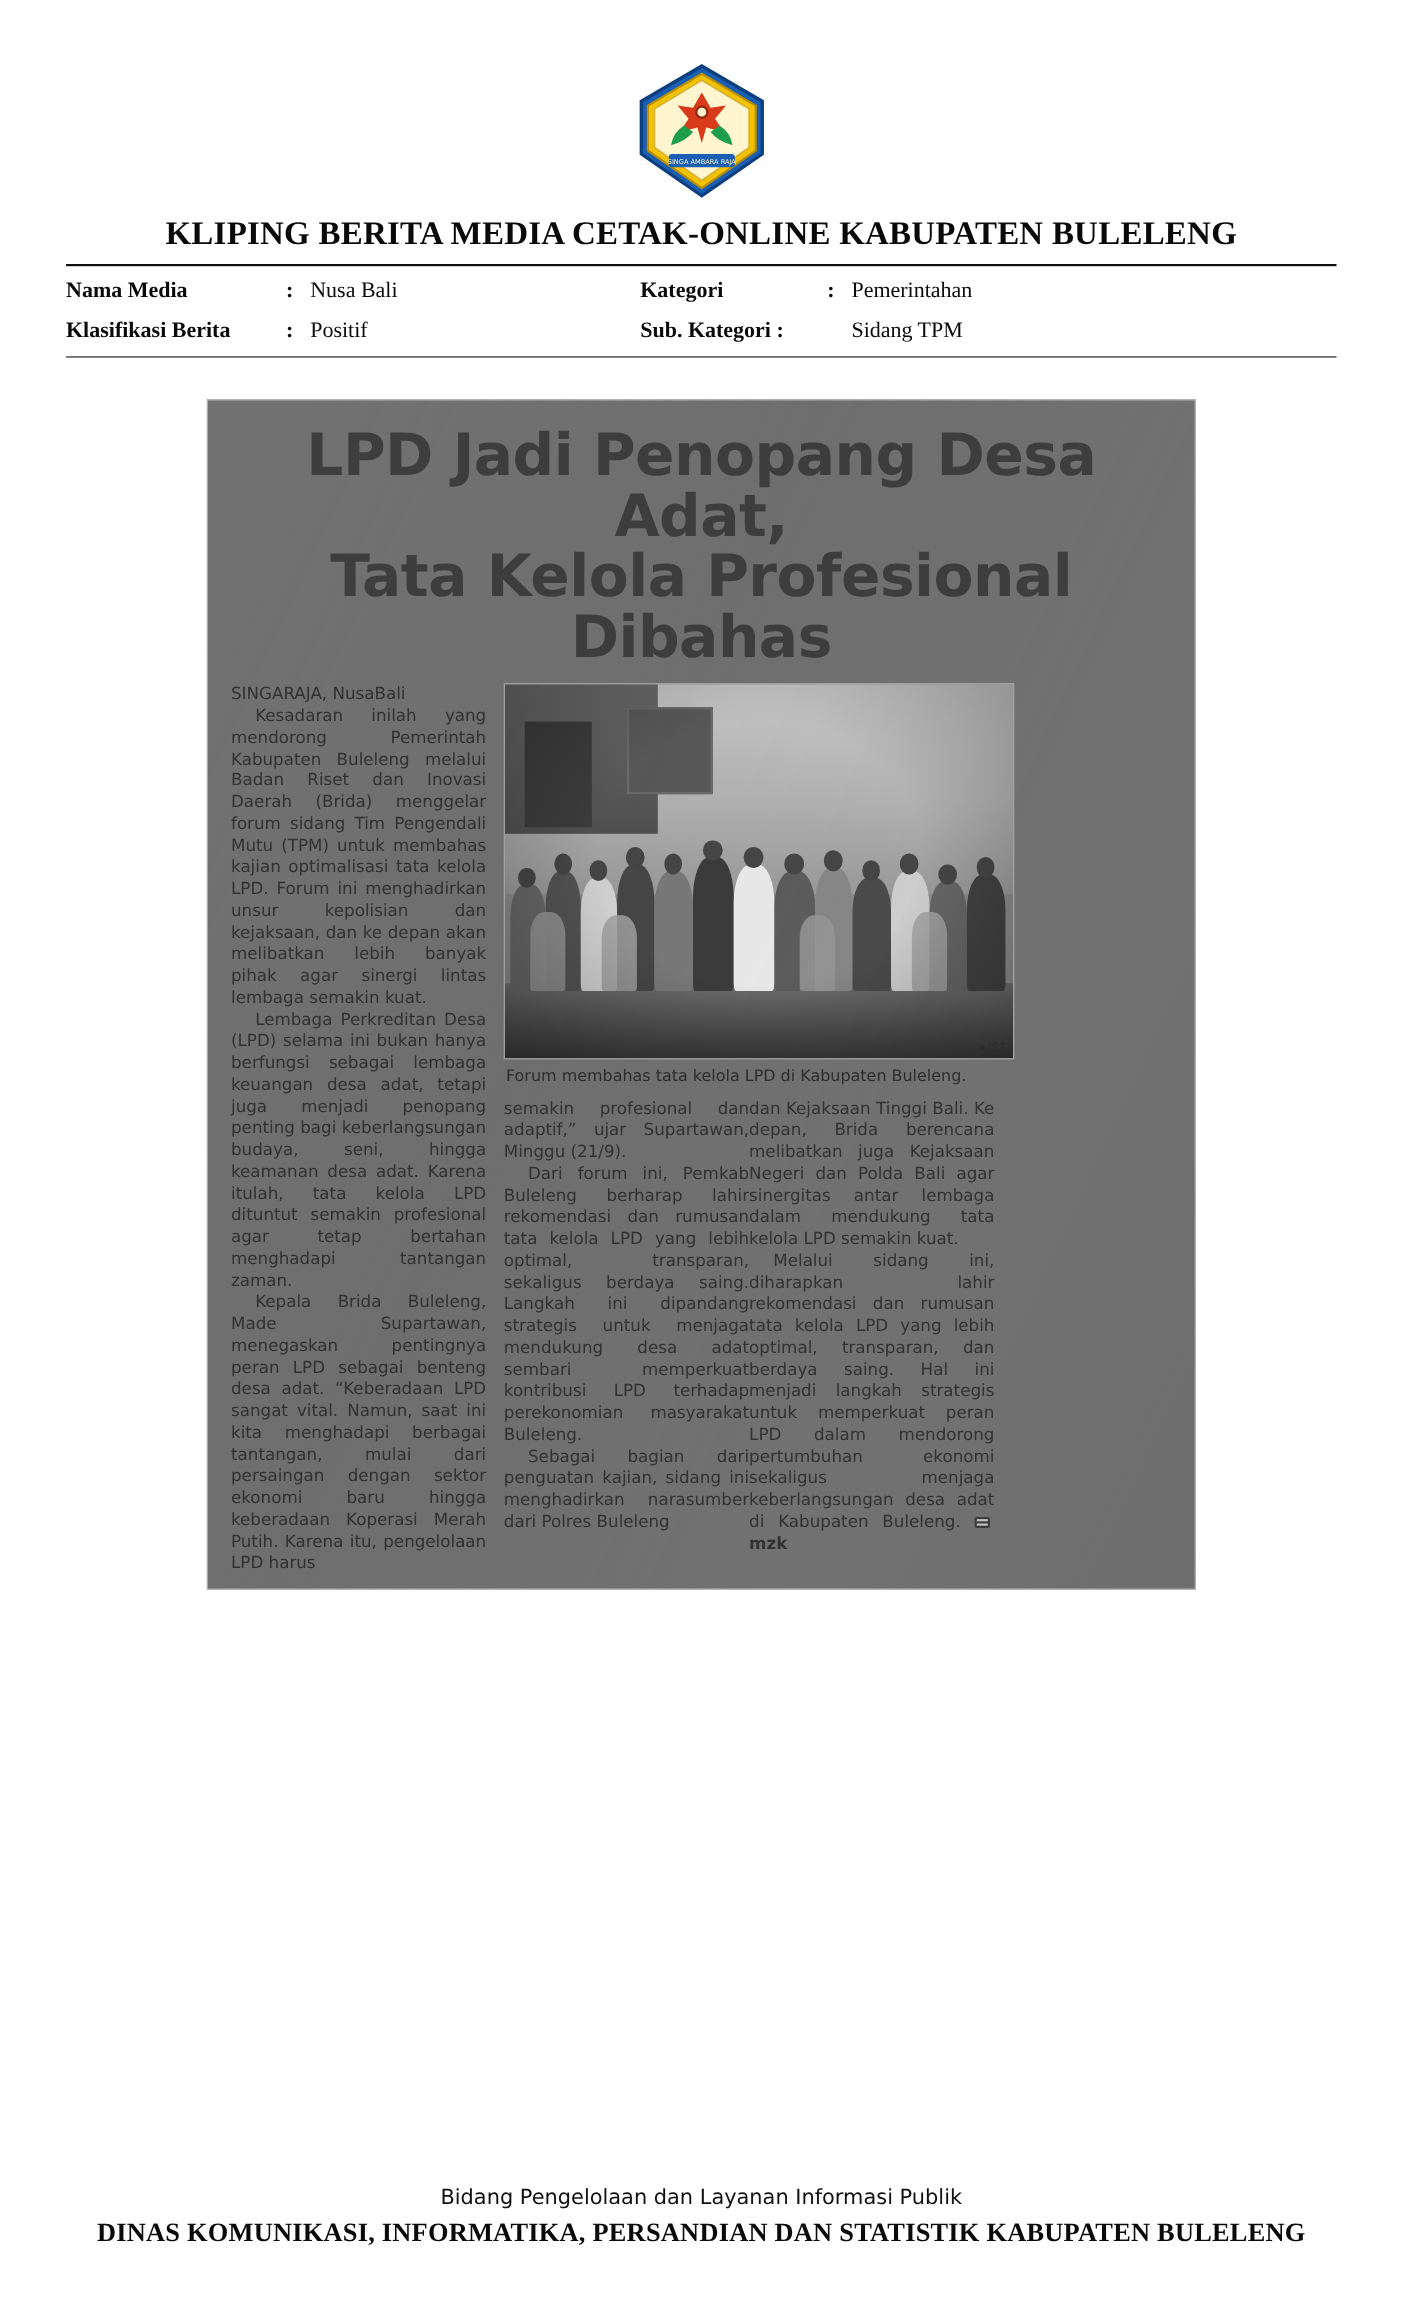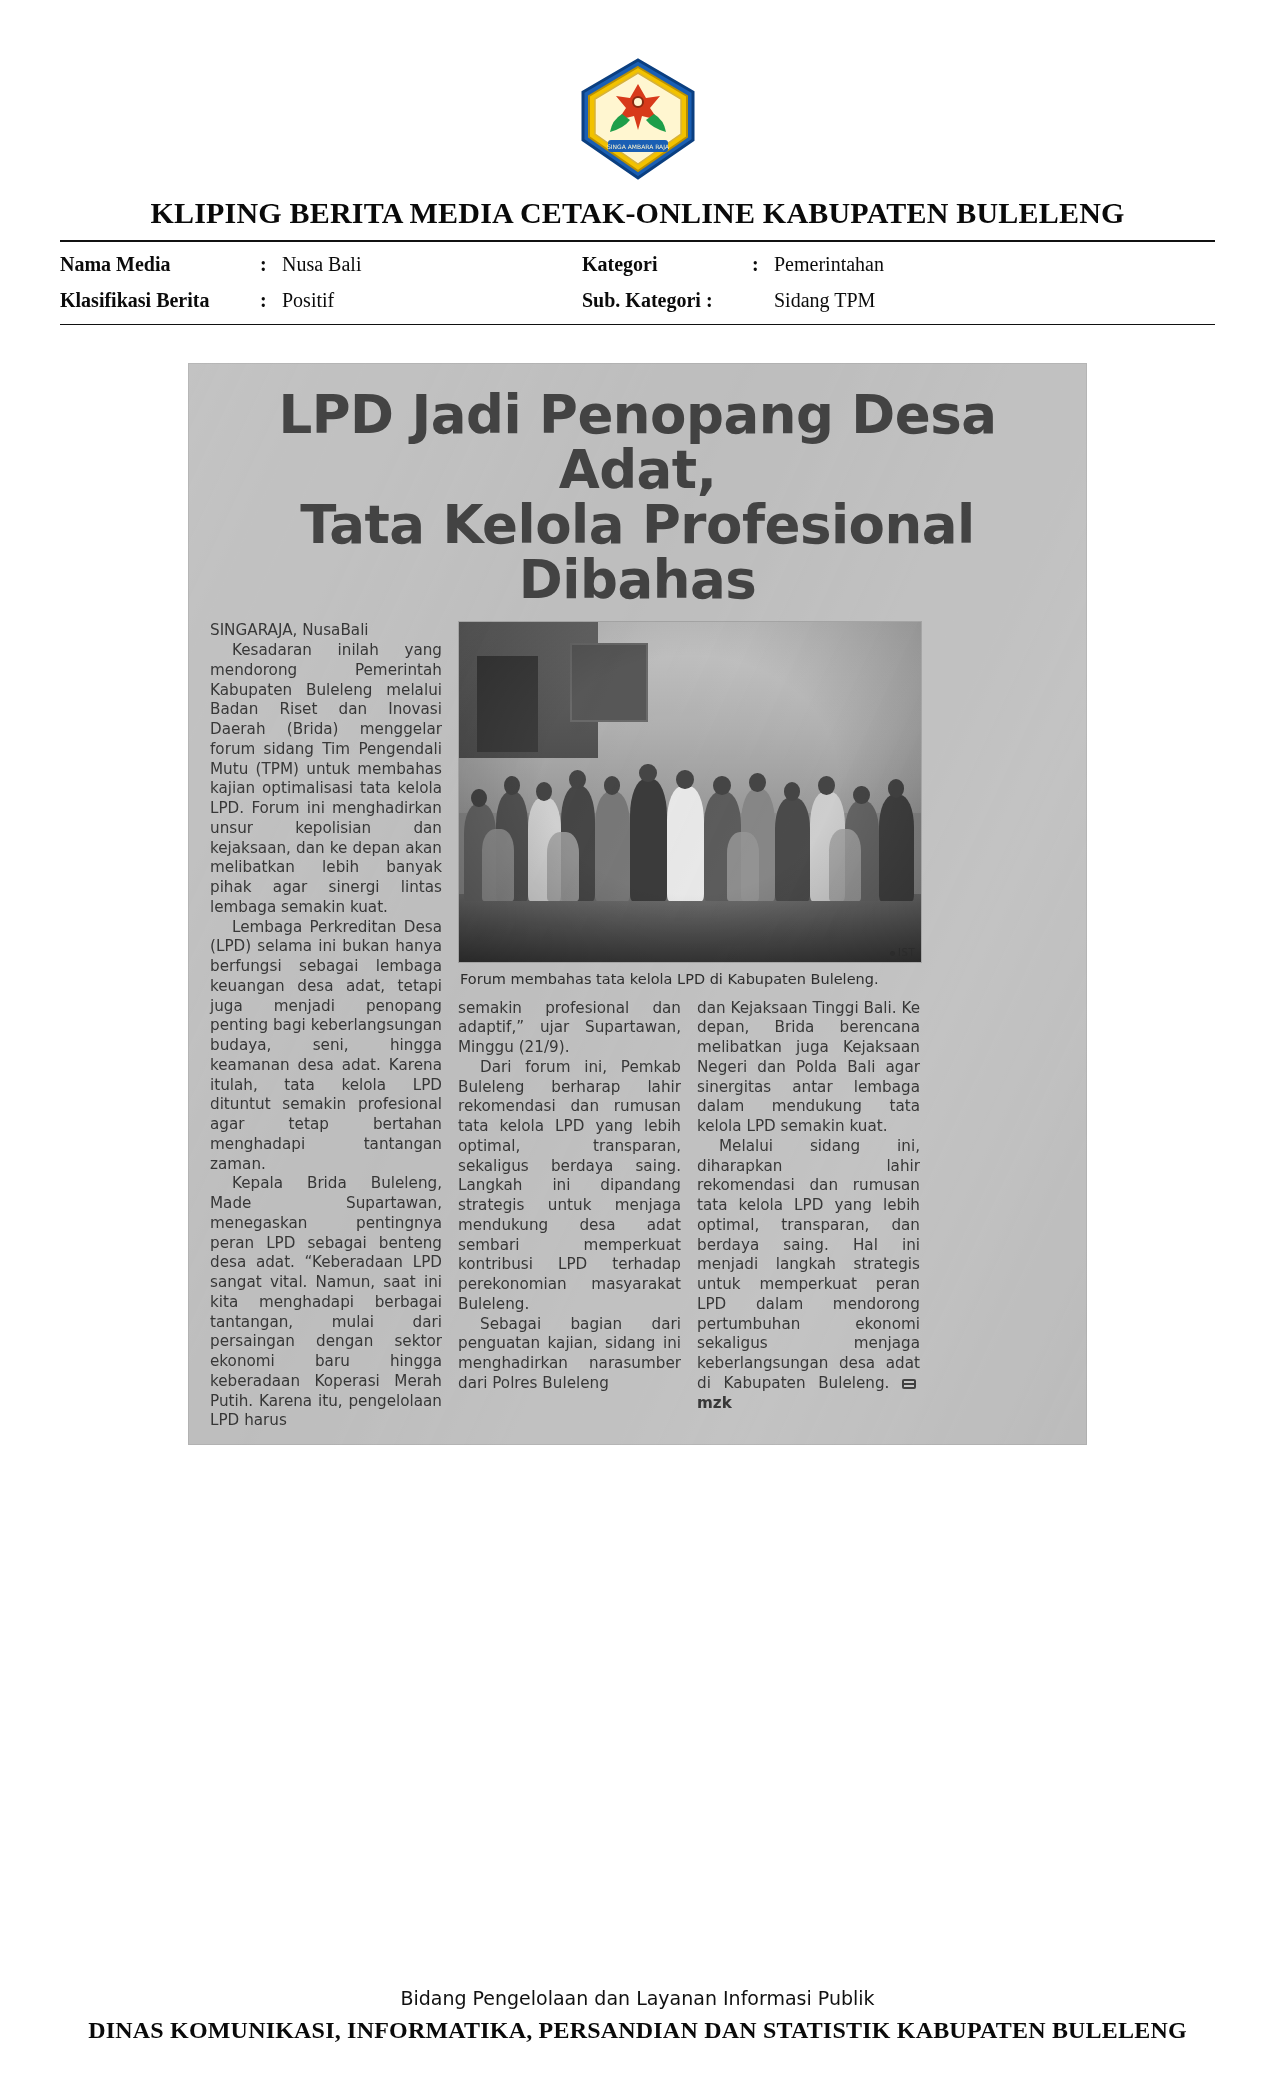--- a/index.html
+++ b/index.html
@@ -85,21 +85,21 @@
   .meta .c1 { width: 200px; }
   .meta .c3 { width: 300px; }
   .meta .c4 { width: 170px; }
 
   .meta-wrap { padding: 4px 0 6px 0; }
 
   
   .clip {
     margin: 38px auto 0 auto;
     width: 899px;
-    background: #fdba74;
+    background: #d946ef;
     position: relative;
     box-sizing: border-box;
     padding: 18px 22px 14px 22px;
     box-shadow: 0 0 0 1px #b9b7b2 inset;
     filter: grayscale(100%);
   }
   .clip::after {
     content: "";
     position: absolute;
     inset: 0;
@@ -199,21 +199,20 @@
   }
   .caption {
     font-family: "DejaVu Sans", sans-serif;
     font-size: 14.5px;
     color: #2f2d2a;
     padding: 7px 2px 10px 2px;
     line-height: 1.25;
   }
   .lower-cols {
     display: flex;
-    gap: 16px;
     align-items: flex-start;
   }
   .lower-cols .col { width: 223px; }
 
   .mzk {
     font-weight: bold;
   }
   .mzk-ico {
     display: inline-block;
     width: 14px; height: 10px;

